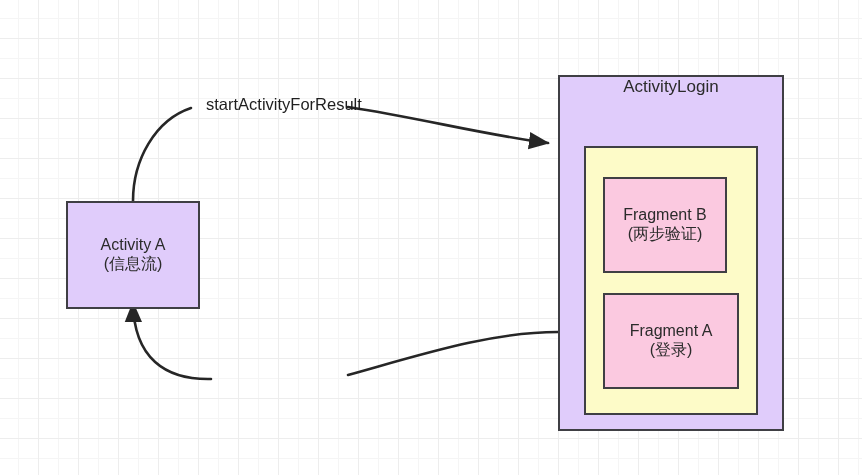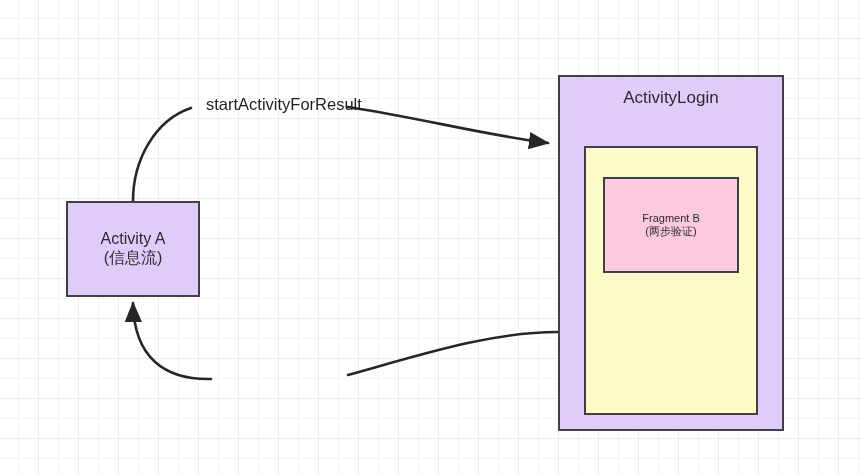--- a/index.html
+++ b/index.html
@@ -34,51 +34,50 @@
     line-height: 1.18;
   }
   .node-label {
     white-space: pre-line;
     display: block;
   }
   #activity-a {
     left: 66px;
     top: 201px;
     width: 134px;
-    height: 96px;
+    height: 108px;
     background: #e0ccfb;
     font-size: 16px;
   }
   #activity-login {
     left: 558px;
     top: 75px;
     width: 226px;
     height: 356px;
     background: #e0ccfb;
     align-items: flex-start;
     justify-content: center;
     font-size: 17px;
   }
   #activity-login .node-label {
-    margin-top: 11px;
   }
   #fragment-container {
     left: 584px;
     top: 146px;
     width: 174px;
     height: 269px;
     background: #fdfbc8;
   }
   #fragment-b {
     left: 603px;
     top: 177px;
-    width: 136px;
+    width: 124px;
     height: 96px;
     background: #fbc9e0;
-    font-size: 11px;
+    font-size: 16px;
   }
   #fragment-a {
     left: 603px;
     top: 293px;
     width: 136px;
     height: 96px;
     background: #fbc9e0;
     font-size: 16px;
   }
   #edge-layer {
@@ -136,17 +135,21 @@
 
   <div class="node" id="fragment-container">
     <span class="node-label"></span>
   </div>
 
   <div class="node" id="fragment-b">
     <span class="node-label">Fragment B
 (两步验证)</span>
   </div>
 
+  <div class="node" id="fragment-a">
+    <span class="node-label">Fragment A
+(登录)</span>
+  </div>
 
   <div class="edge-label" id="label-start">startActivityForResult</div>
 
 
 </div>
 
 </body></html>

